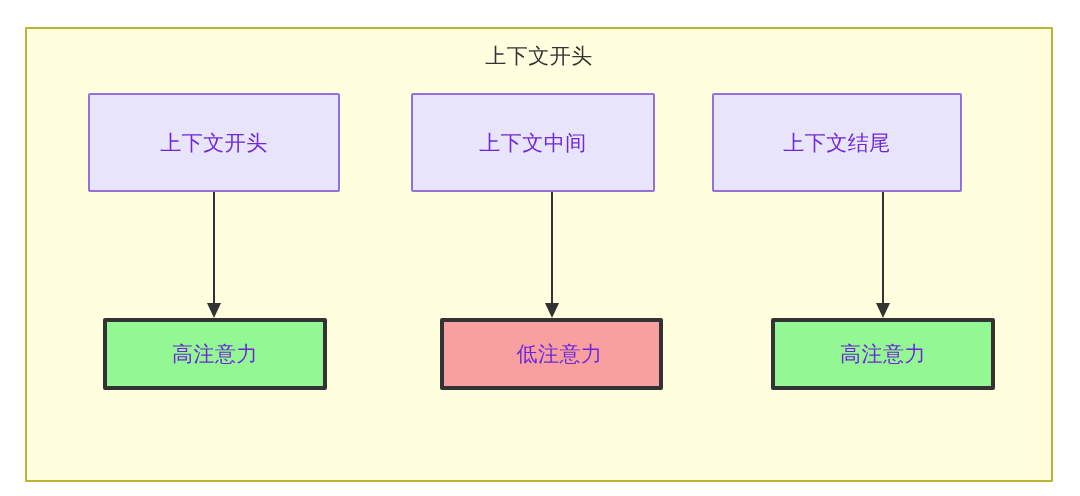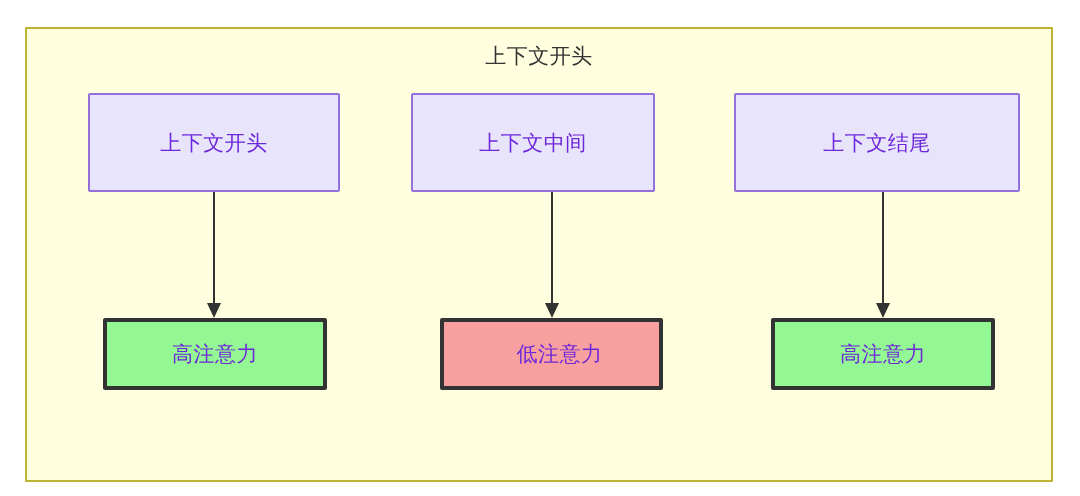--- a/index.html
+++ b/index.html
@@ -66,21 +66,21 @@
 
   
   .node-context {
     background: #e8e4fb;
     border: 2px solid #9370db;
     top: 93px;
     height: 99px;
   }
   #node-ctx-start  { left: 88px;  width: 252px; }
   #node-ctx-middle { left: 411px; width: 244px; }
-  #node-ctx-end    { left: 734px; width: 286px; }
+  #node-ctx-end    { left: 712px; width: 250px; }
 
   
   .node-attention {
     border: 4px solid #333333;
     top: 318px;
     height: 72px;
   }
   .fill-high { background: #93f793; }
   .fill-low  { background: #f8a0a0; padding-left: 16px; }
   #node-att-high-start { left: 103px; width: 224px; }

